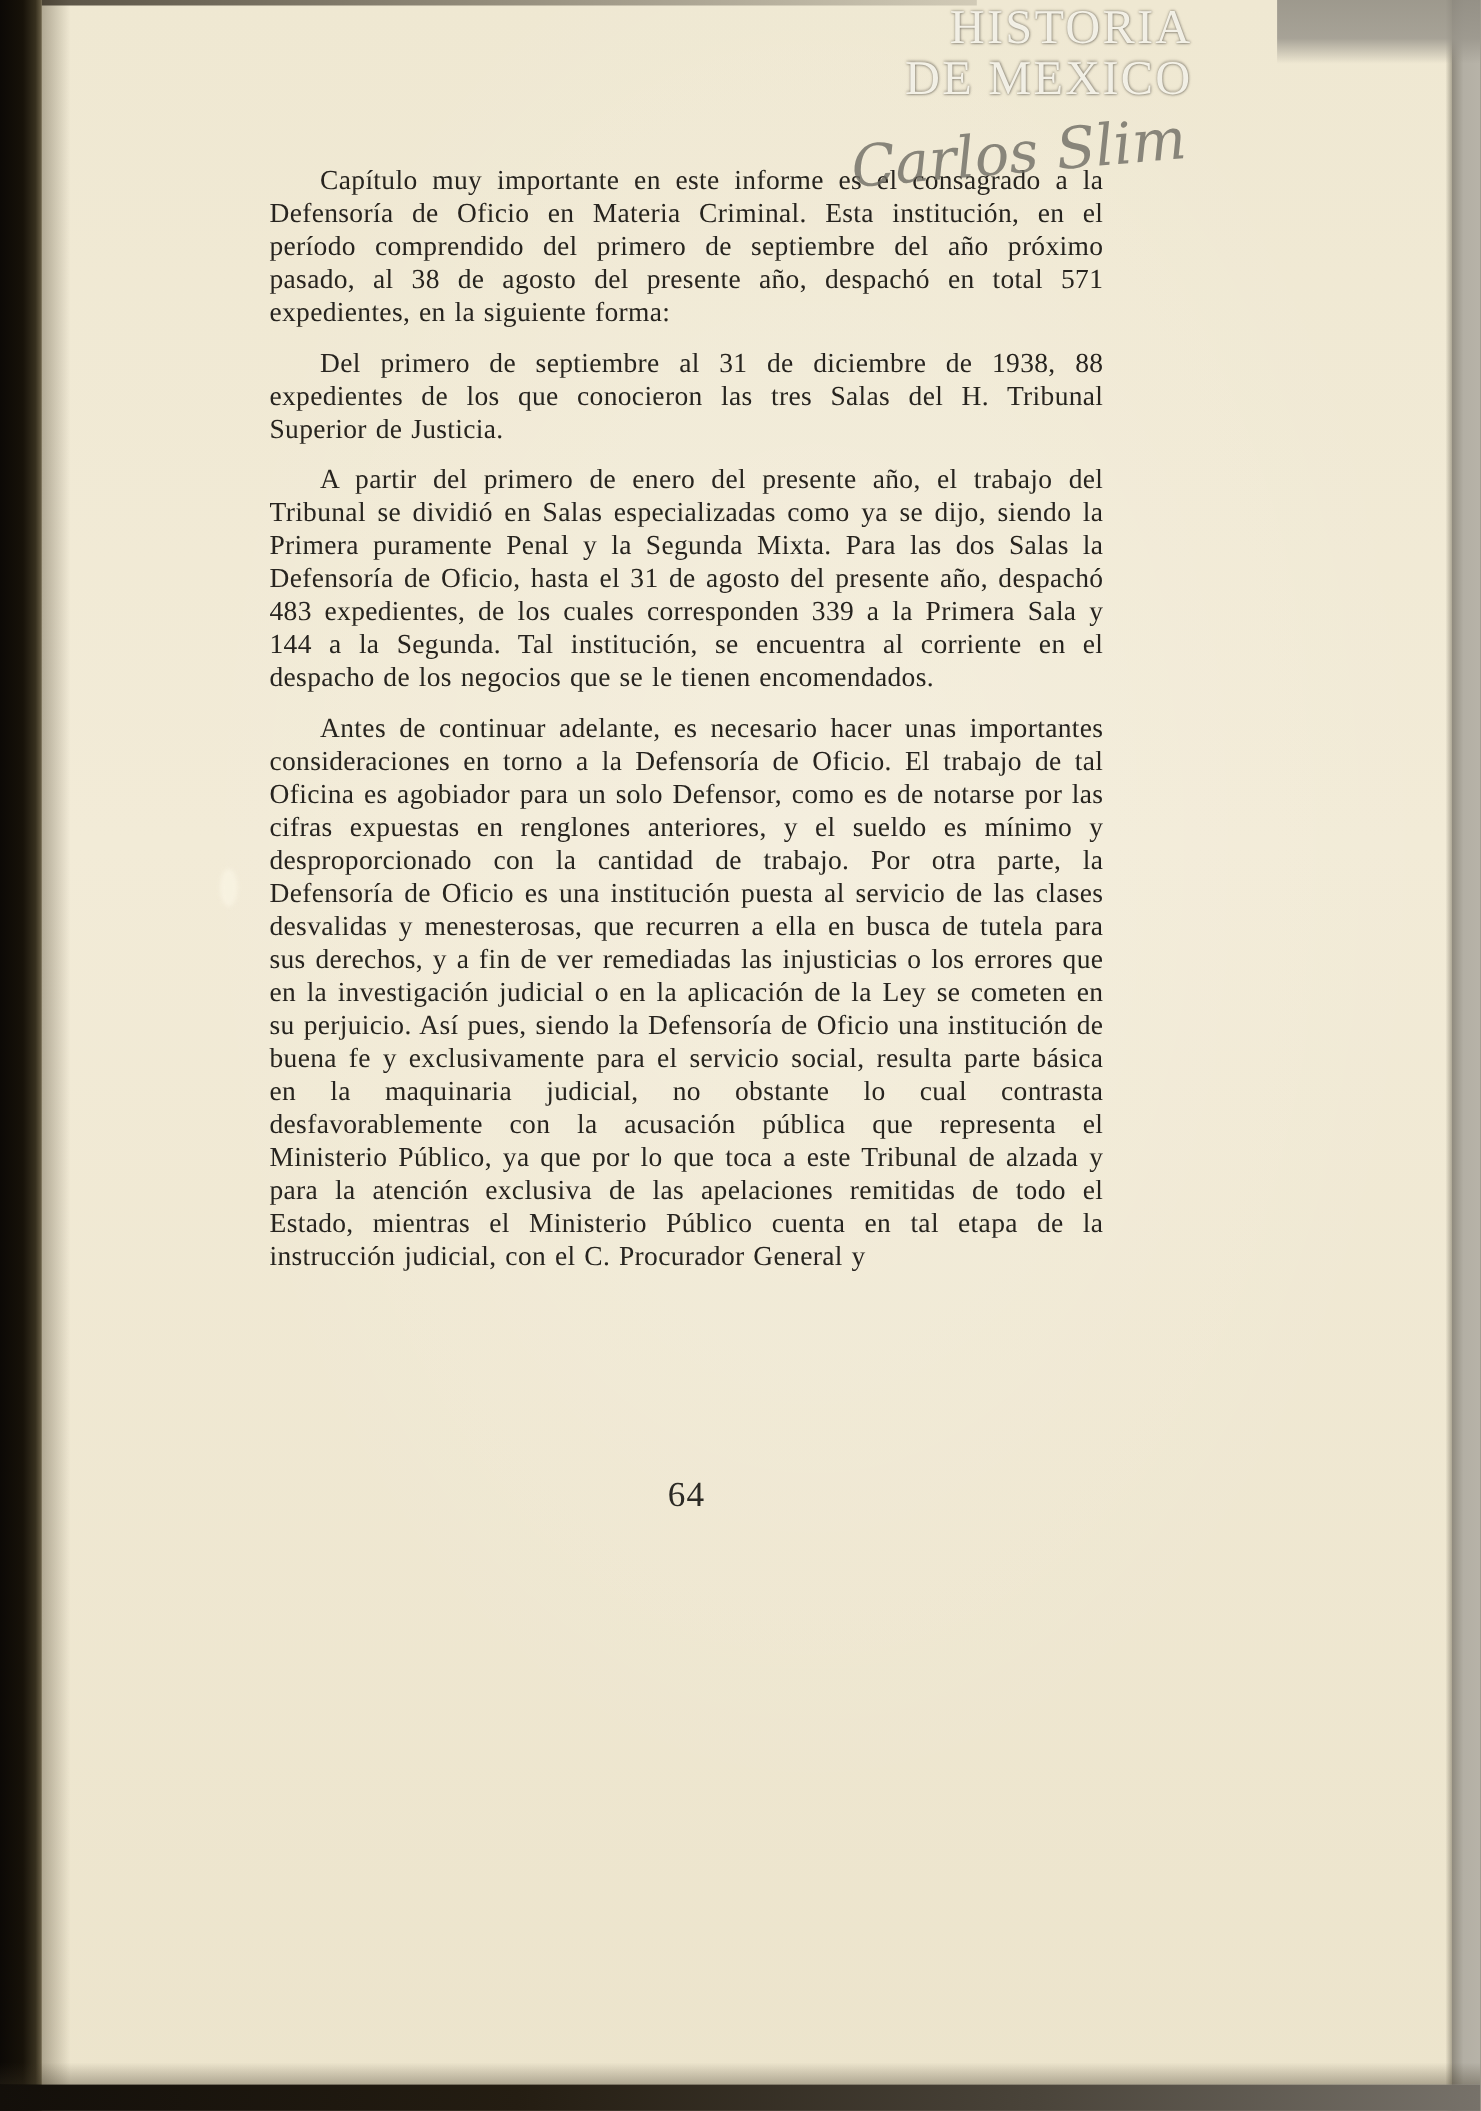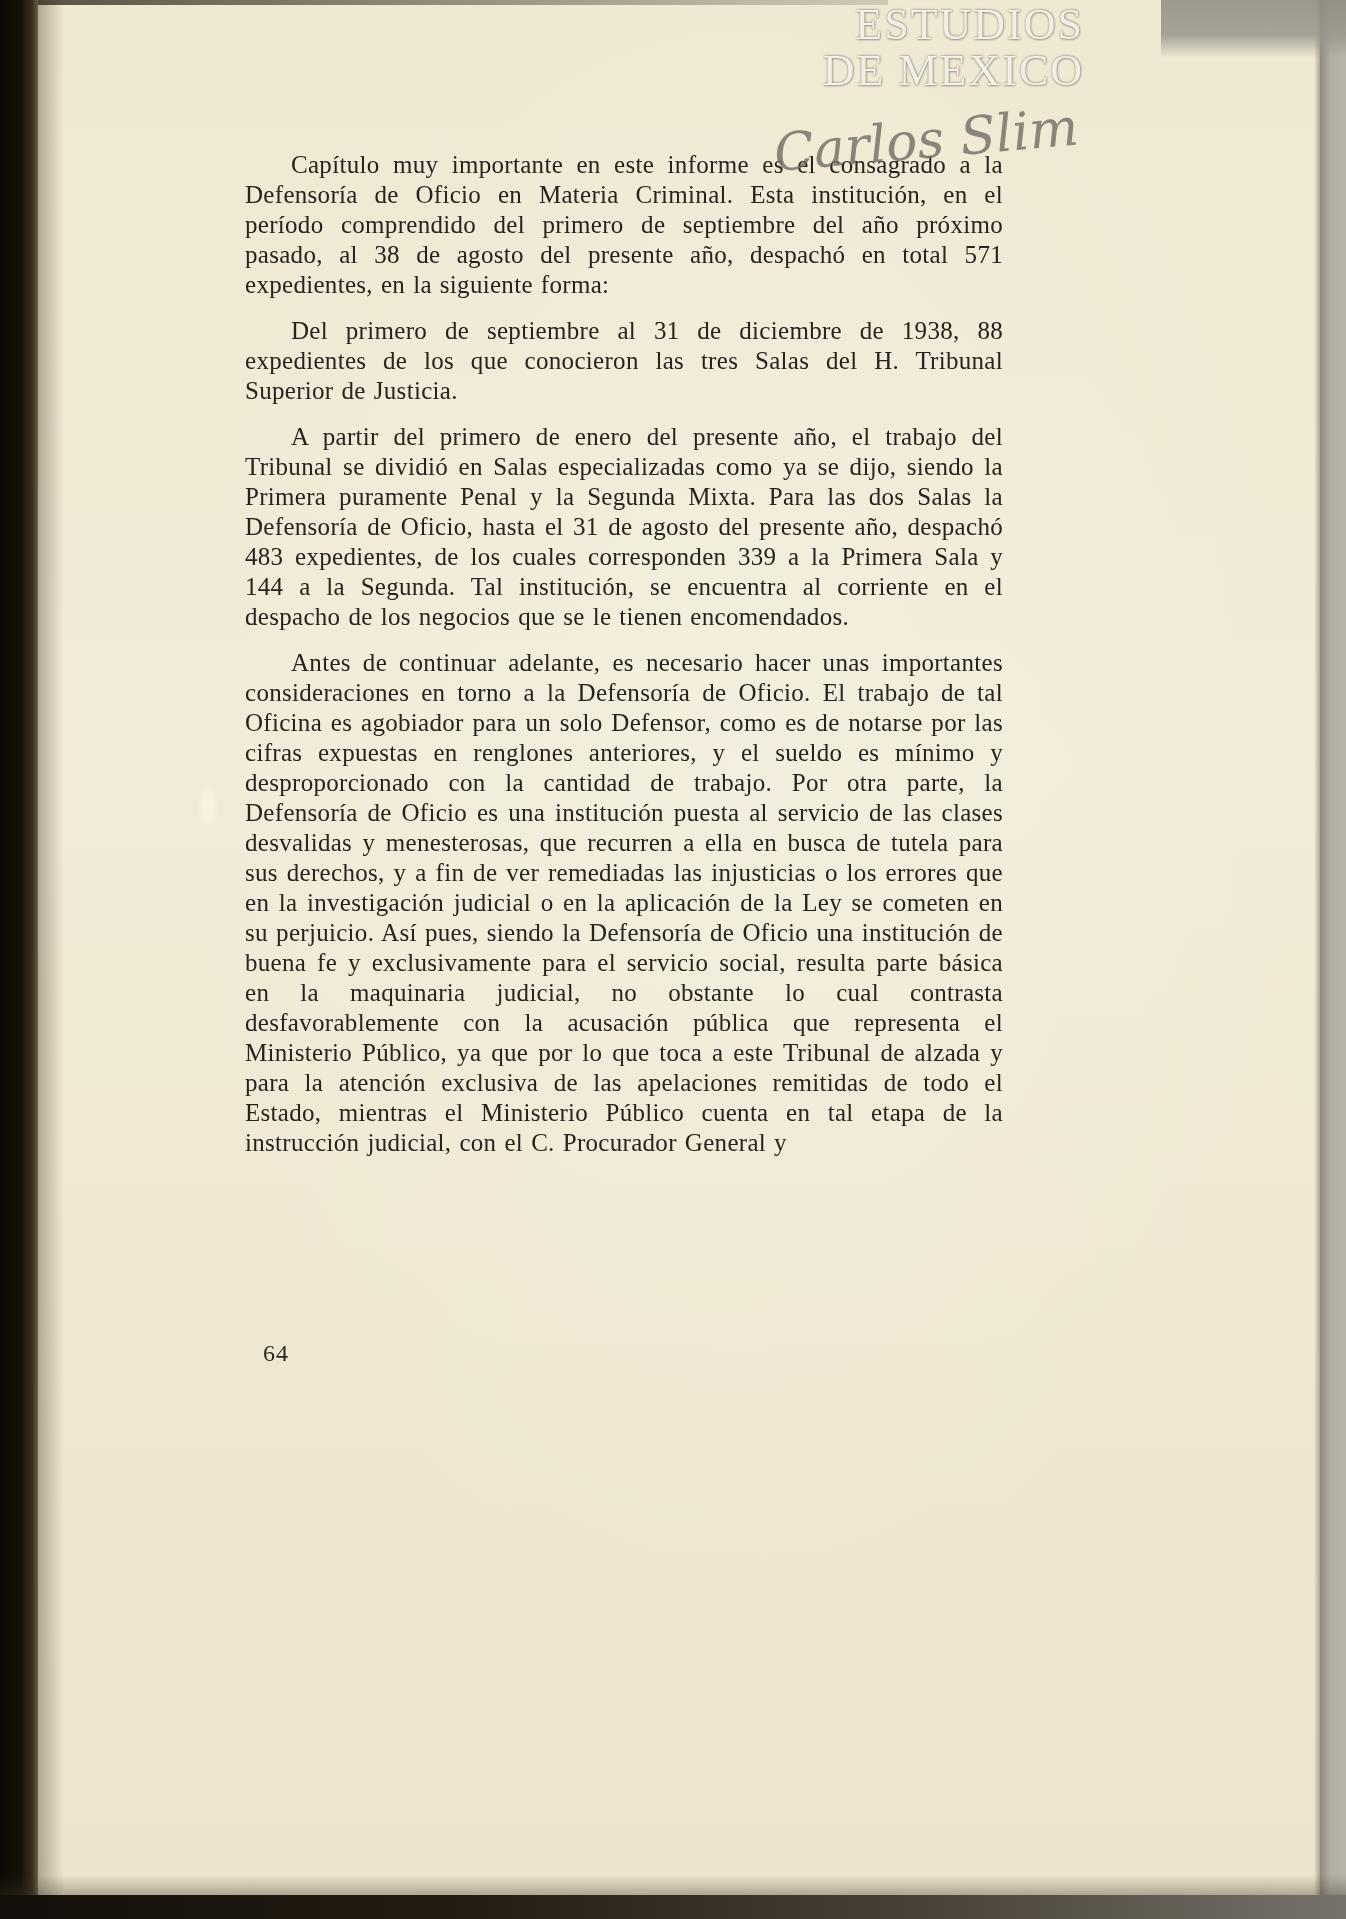--- a/index.html
+++ b/index.html
@@ -78,42 +78,42 @@
     position: absolute; left: 245px; top: 150px; width: 758px;
     font-size: 25px; line-height: 30px;
     letter-spacing: 0.3px; word-spacing: 1.5px;
     color: #27241f;
     text-align: justify;
     z-index: 2;
   }
   .text-block p { margin: 0 0 16px 0; text-indent: 46px; }
   .text-block p.no-indent { text-indent: 0; }
   .page-number {
-    position: absolute; left: 263px; top: 1340px; width: 758px;
-    font-size: 24px; color: #2c2a25;
+    position: absolute; left: 245px; top: 1340px; width: 758px;
+    text-align: center; font-size: 32px; color: #2c2a25;
     letter-spacing: 1px; z-index: 2;
   }
 </style>
 </head>
 <body>
 
 <div class="scan">
 
   <div class="edge-left"></div>
   <div class="edge-left-shadow"></div>
   <div class="edge-right-seam"></div>
   <div class="edge-right"></div>
   <div class="edge-bottom-shadow"></div>
   <div class="edge-bottom"></div>
   <div class="edge-top"></div>
   <div class="corner-gray"></div>
   <div class="blemish"></div>
 
   <div class="watermark">
-    <div class="wm-line">ESTUDIOS</div>
+    <div class="wm-line">HISTORIA</div>
     <div class="wm-line">DE MEXICO</div>
     <div class="wm-signature">Carlos Slim</div>
   </div>
 
   <div class="text-block">
     <p>Capítulo muy importante en este informe es el consagrado a la Defensoría de Oficio en Materia Criminal. Esta institución, en el período comprendido del primero de septiembre del año próximo pasado, al 38 de agosto del presente año, despachó en total 571 expedientes, en la siguiente forma:</p>
     <p>Del primero de septiembre al 31 de diciembre de 1938, 88 expedientes de los que conocieron las tres Salas del H. Tribunal Superior de Justicia.</p>
     <p>A partir del primero de enero del presente año, el trabajo del Tribunal se dividió en Salas especializadas como ya se dijo, siendo la Primera puramente Penal y la Segunda Mixta. Para las dos Salas la Defensoría de Oficio, hasta el 31 de agosto del presente año, despachó 483 expedientes, de los cuales corresponden 339 a la Primera Sala y 144 a la Segunda. Tal institución, se encuentra al corriente en el despacho de los negocios que se le tienen encomendados.</p>
     <p>Antes de continuar adelante, es necesario hacer unas importantes consideraciones en torno a la Defensoría de Oficio. El trabajo de tal Oficina es agobiador para un solo Defensor, como es de notarse por las cifras expuestas en renglones anteriores, y el sueldo es mínimo y desproporcionado con la cantidad de trabajo. Por otra parte, la Defensoría de Oficio es una institución puesta al servicio de las clases desvalidas y menesterosas, que recurren a ella en busca de tutela para sus derechos, y a fin de ver remediadas las injusticias o los errores que en la investigación judicial o en la aplicación de la Ley se cometen en su perjuicio. Así pues, siendo la Defensoría de Oficio una institución de buena fe y exclusivamente para el servicio social, resulta parte básica en la maquinaria judicial, no obstante lo cual contrasta desfavorablemente con la acusación pública que representa el Ministerio Público, ya que por lo que toca a este Tribunal de alzada y para la atención exclusiva de las apelaciones remitidas de todo el Estado, mientras el Ministerio Público cuenta en tal etapa de la instrucción judicial, con el C. Procurador General y</p>
   </div>

